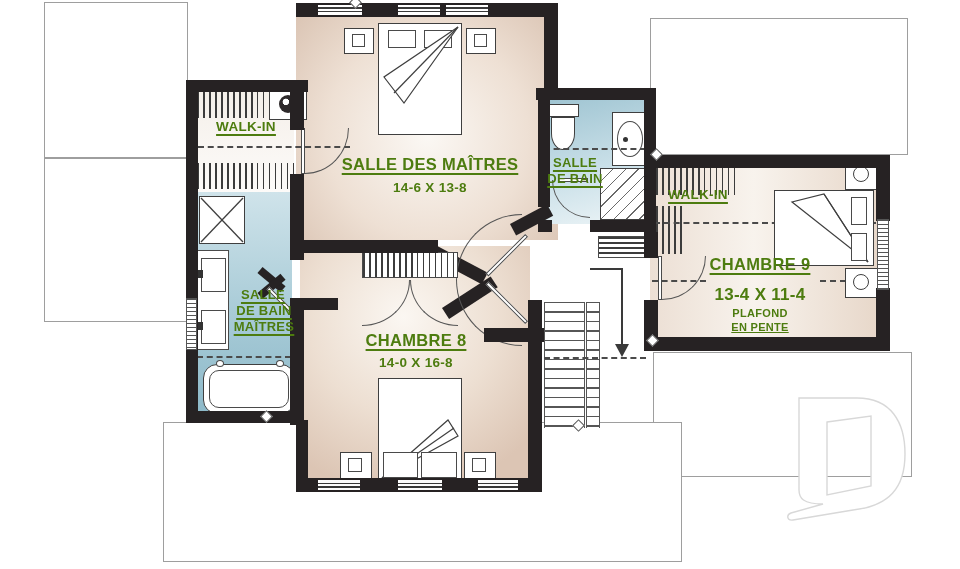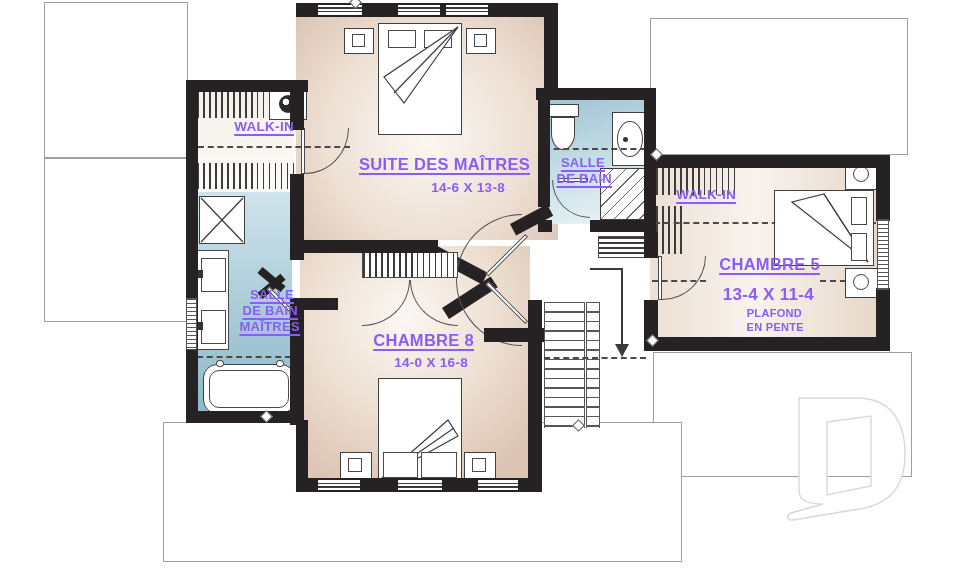--- a/index.html
+++ b/index.html
@@ -10,21 +10,21 @@
   .roof{background:#fff;border:1.5px solid #9e9e9e;}
   .furn{background:#fff;border:1.5px solid #3f3f3f;}
   .furn1{background:#fff;border:1px solid #4a4a4a;}
   .hatchv{background-image:repeating-linear-gradient(to right,#3c3c3c 0 1.5px,transparent 1.5px 6px);}
   .hatchh{background-image:repeating-linear-gradient(to bottom,#3c3c3c 0 1.5px,transparent 1.5px 5px);}
   .dash{height:0;border-top:2.5px dashed #4a4a4a;}
   .arc{background:transparent;border:0 solid #555;}
   .arc-br{border-right-width:1.2px;border-bottom-width:1.2px;border-radius:0 0 100% 0;}
   .arc-bl{border-left-width:1.2px;border-bottom-width:1.2px;border-radius:0 0 0 100%;}
   .arc-tl{border-left-width:1.2px;border-top-width:1.2px;border-radius:100% 0 0 0;}
-  .lbl{font-weight:bold;color:#8b5cf6;text-align:right;letter-spacing:.3px;white-space:nowrap;line-height:1.05;}
+  .lbl{font-weight:bold;color:#4d7c0f;text-align:center;letter-spacing:.3px;white-space:nowrap;line-height:1.05;}
   .und{text-decoration:underline;text-underline-offset:3px;text-decoration-thickness:2px;}
   .stairs{background-image:repeating-linear-gradient(to bottom,#565656 0 1.5px,transparent 1.5px 9.5px);border-right:1px solid #565656;border-left:1px solid #565656;background-color:#fff;}
   .winh{background:linear-gradient(to bottom,#fff 0 2.5px,#3a3a3a 2.5px 4px,#fff 4px 6px,#3a3a3a 6px 7.5px,#fff 7.5px);}
   .winv{background:repeating-linear-gradient(to bottom,#555 0 1px,#fff 1px 4px);border:1px solid #555;}
   .notch{width:9px;height:9px;background:#fff;border:1px solid #555;transform:rotate(45deg);}
   .tri-down{width:0;height:0;border-left:7px solid transparent;border-right:7px solid transparent;border-top:13px solid #3a3a3a;background:none;}
   .floor-suite{background:radial-gradient(ellipse 70% 80% at 50% 55%,#fbf8f4 0%,#eee0d4 55%,#d9c2b1 100%);}
   .floor-ch2{background:radial-gradient(ellipse 75% 75% at 45% 30%,#fbf7f2 0%,#eddfd2 55%,#dcc5b4 100%);}
   .floor-ch3{background:linear-gradient(90deg,#ecdfd4 0%,#f8f3ed 45%,#e7d7c9 100%);}
   .floor-walkin{background:linear-gradient(180deg,#f4efe9,#fdfbf9);}
@@ -193,26 +193,26 @@
 <div class="abs winh" style="left:478px;top:480px;width:40px;height:10px;"></div>
 <div class="abs winv" style="left:877px;top:219px;width:12px;height:71px;"></div>
 
 <div class="abs notch" style="left:351px;top:-2px;"></div>
 <div class="abs notch" style="left:262px;top:412px;"></div>
 <div class="abs notch" style="left:652px;top:150px;"></div>
 <div class="abs notch" style="left:648px;top:336px;"></div>
 <div class="abs notch" style="left:574px;top:421px;"></div>
 
 <div class="abs lbl und" style="left:198px;top:120px;width:96px;font-size:13.5px;">WALK-IN</div>
-<div class="abs lbl und" style="left:330px;top:156px;width:200px;font-size:16.5px;">SUITE DES MAÎTRES</div>
+<div class="abs lbl und" style="left:330px;top:156px;width:200px;font-size:16.5px;">SALLE DES MAÎTRES</div>
 <div class="abs lbl" style="left:355px;top:181px;width:150px;font-size:13.5px;font-weight:700;">14-6 X 13-8</div>
 <div class="abs lbl und" style="left:545px;top:156px;width:60px;font-size:13px;">SALLE</div>
 <div class="abs lbl und" style="left:538px;top:172px;width:74px;font-size:13px;">DE BAIN</div>
 <div class="abs lbl und" style="left:232px;top:288px;width:62px;font-size:13px;">SALLE</div>
 <div class="abs lbl und" style="left:230px;top:304px;width:68px;font-size:13px;">DE BAIN</div>
 <div class="abs lbl und" style="left:228px;top:320px;width:72px;font-size:13px;">MAÎTRES</div>
 <div class="abs lbl und" style="left:358px;top:332px;width:116px;font-size:16.5px;">CHAMBRE 8</div>
 <div class="abs lbl" style="left:364px;top:356px;width:104px;font-size:13.5px;font-weight:700;">14-0 X 16-8</div>
 <div class="abs lbl und" style="left:660px;top:188px;width:76px;font-size:13.5px;">WALK-IN</div>
-<div class="abs lbl und" style="left:700px;top:256px;width:120px;font-size:16.5px;">CHAMBRE 5</div>
+<div class="abs lbl und" style="left:700px;top:256px;width:120px;font-size:16.5px;">CHAMBRE 9</div>
 <div class="abs lbl" style="left:706px;top:286px;width:108px;font-size:17px;font-weight:700;">13-4 X 11-4</div>
 <div class="abs lbl" style="left:718px;top:308px;width:84px;font-size:11px;">PLAFOND</div>
-<div class="abs lbl" style="left:716px;top:322px;width:88px;font-size:11px;">EN PENTE</div>
+<div class="abs lbl" style="left:716px;top:322px;width:88px;font-size:11px;text-decoration:underline;">EN PENTE</div>
 
 </body></html>

